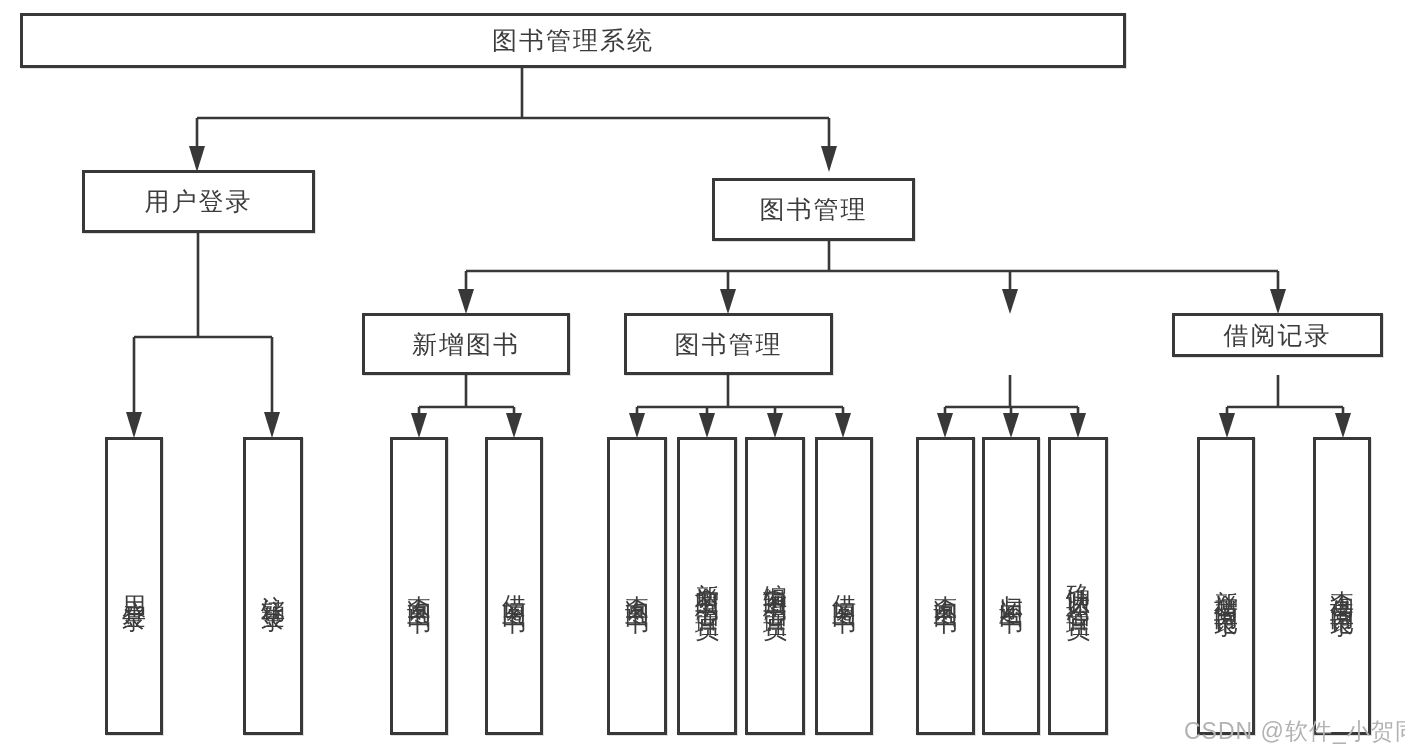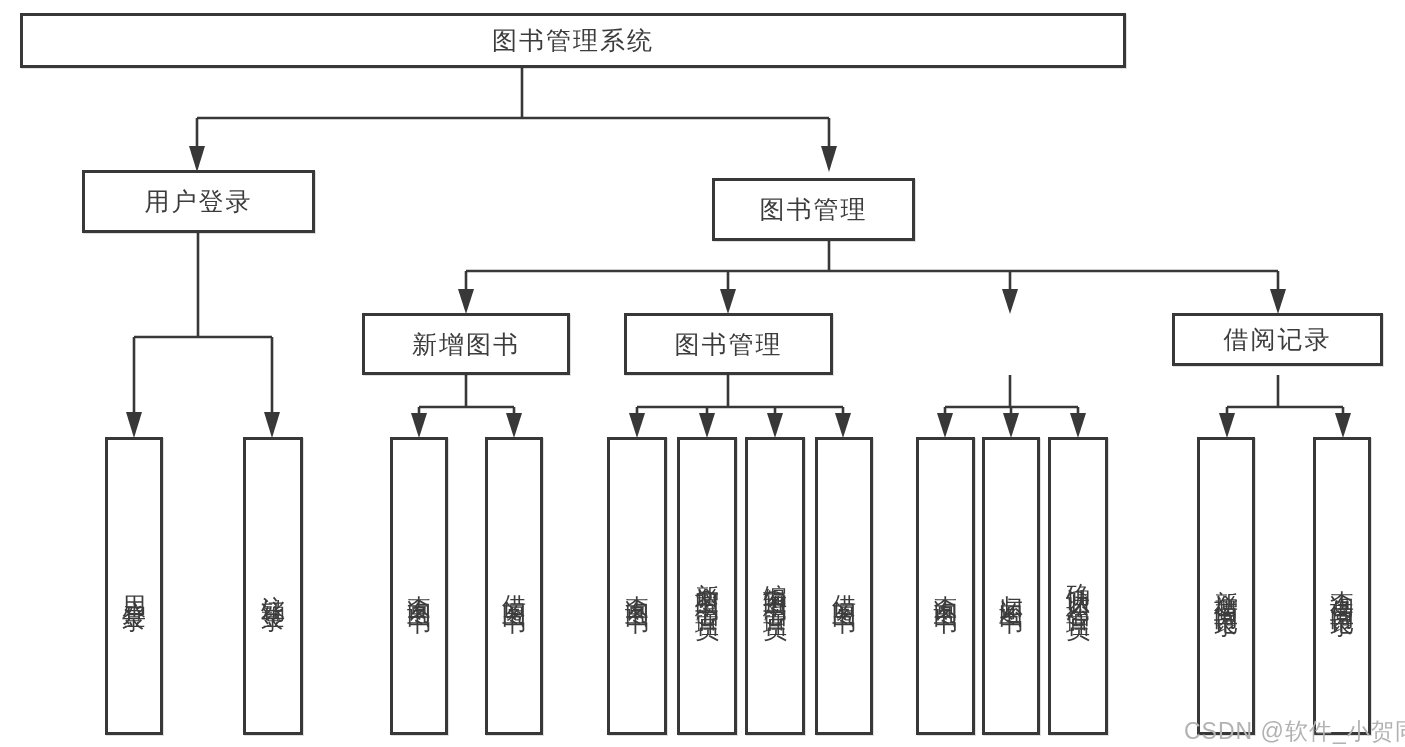--- a/index.html
+++ b/index.html
@@ -118,21 +118,21 @@
     </g>
   </svg>
 
   <div class="node h" style="left:20px;top:13px;width:1106px;height:55px">图书管理系统</div>
 
   <div class="node h" style="left:82px;top:170px;width:233px;height:63px">用户登录</div>
   <div class="node h" style="left:712px;top:178px;width:203px;height:63px">图书管理</div>
 
   <div class="node h" style="left:362px;top:313px;width:208px;height:62px">新增图书</div>
   <div class="node h" style="left:624px;top:313px;width:209px;height:62px">图书管理</div>
-  <div class="node h" style="left:1172px;top:313px;width:211px;height:53px">借阅记录</div>
+  <div class="node h" style="left:1172px;top:313px;width:211px;height:44px">借阅记录</div>
 
   <div class="node v" style="left:105px;top:437px;width:58px;height:298px">
     <span class="vtext">用户登录</span>
   </div>
   <div class="node v" style="left:243px;top:437px;width:60px;height:298px">
     <span class="vtext">注销登录</span>
   </div>
 
   <div class="node v" style="left:390px;top:437px;width:58px;height:298px">
     <span class="vtext">查询图书</span>

